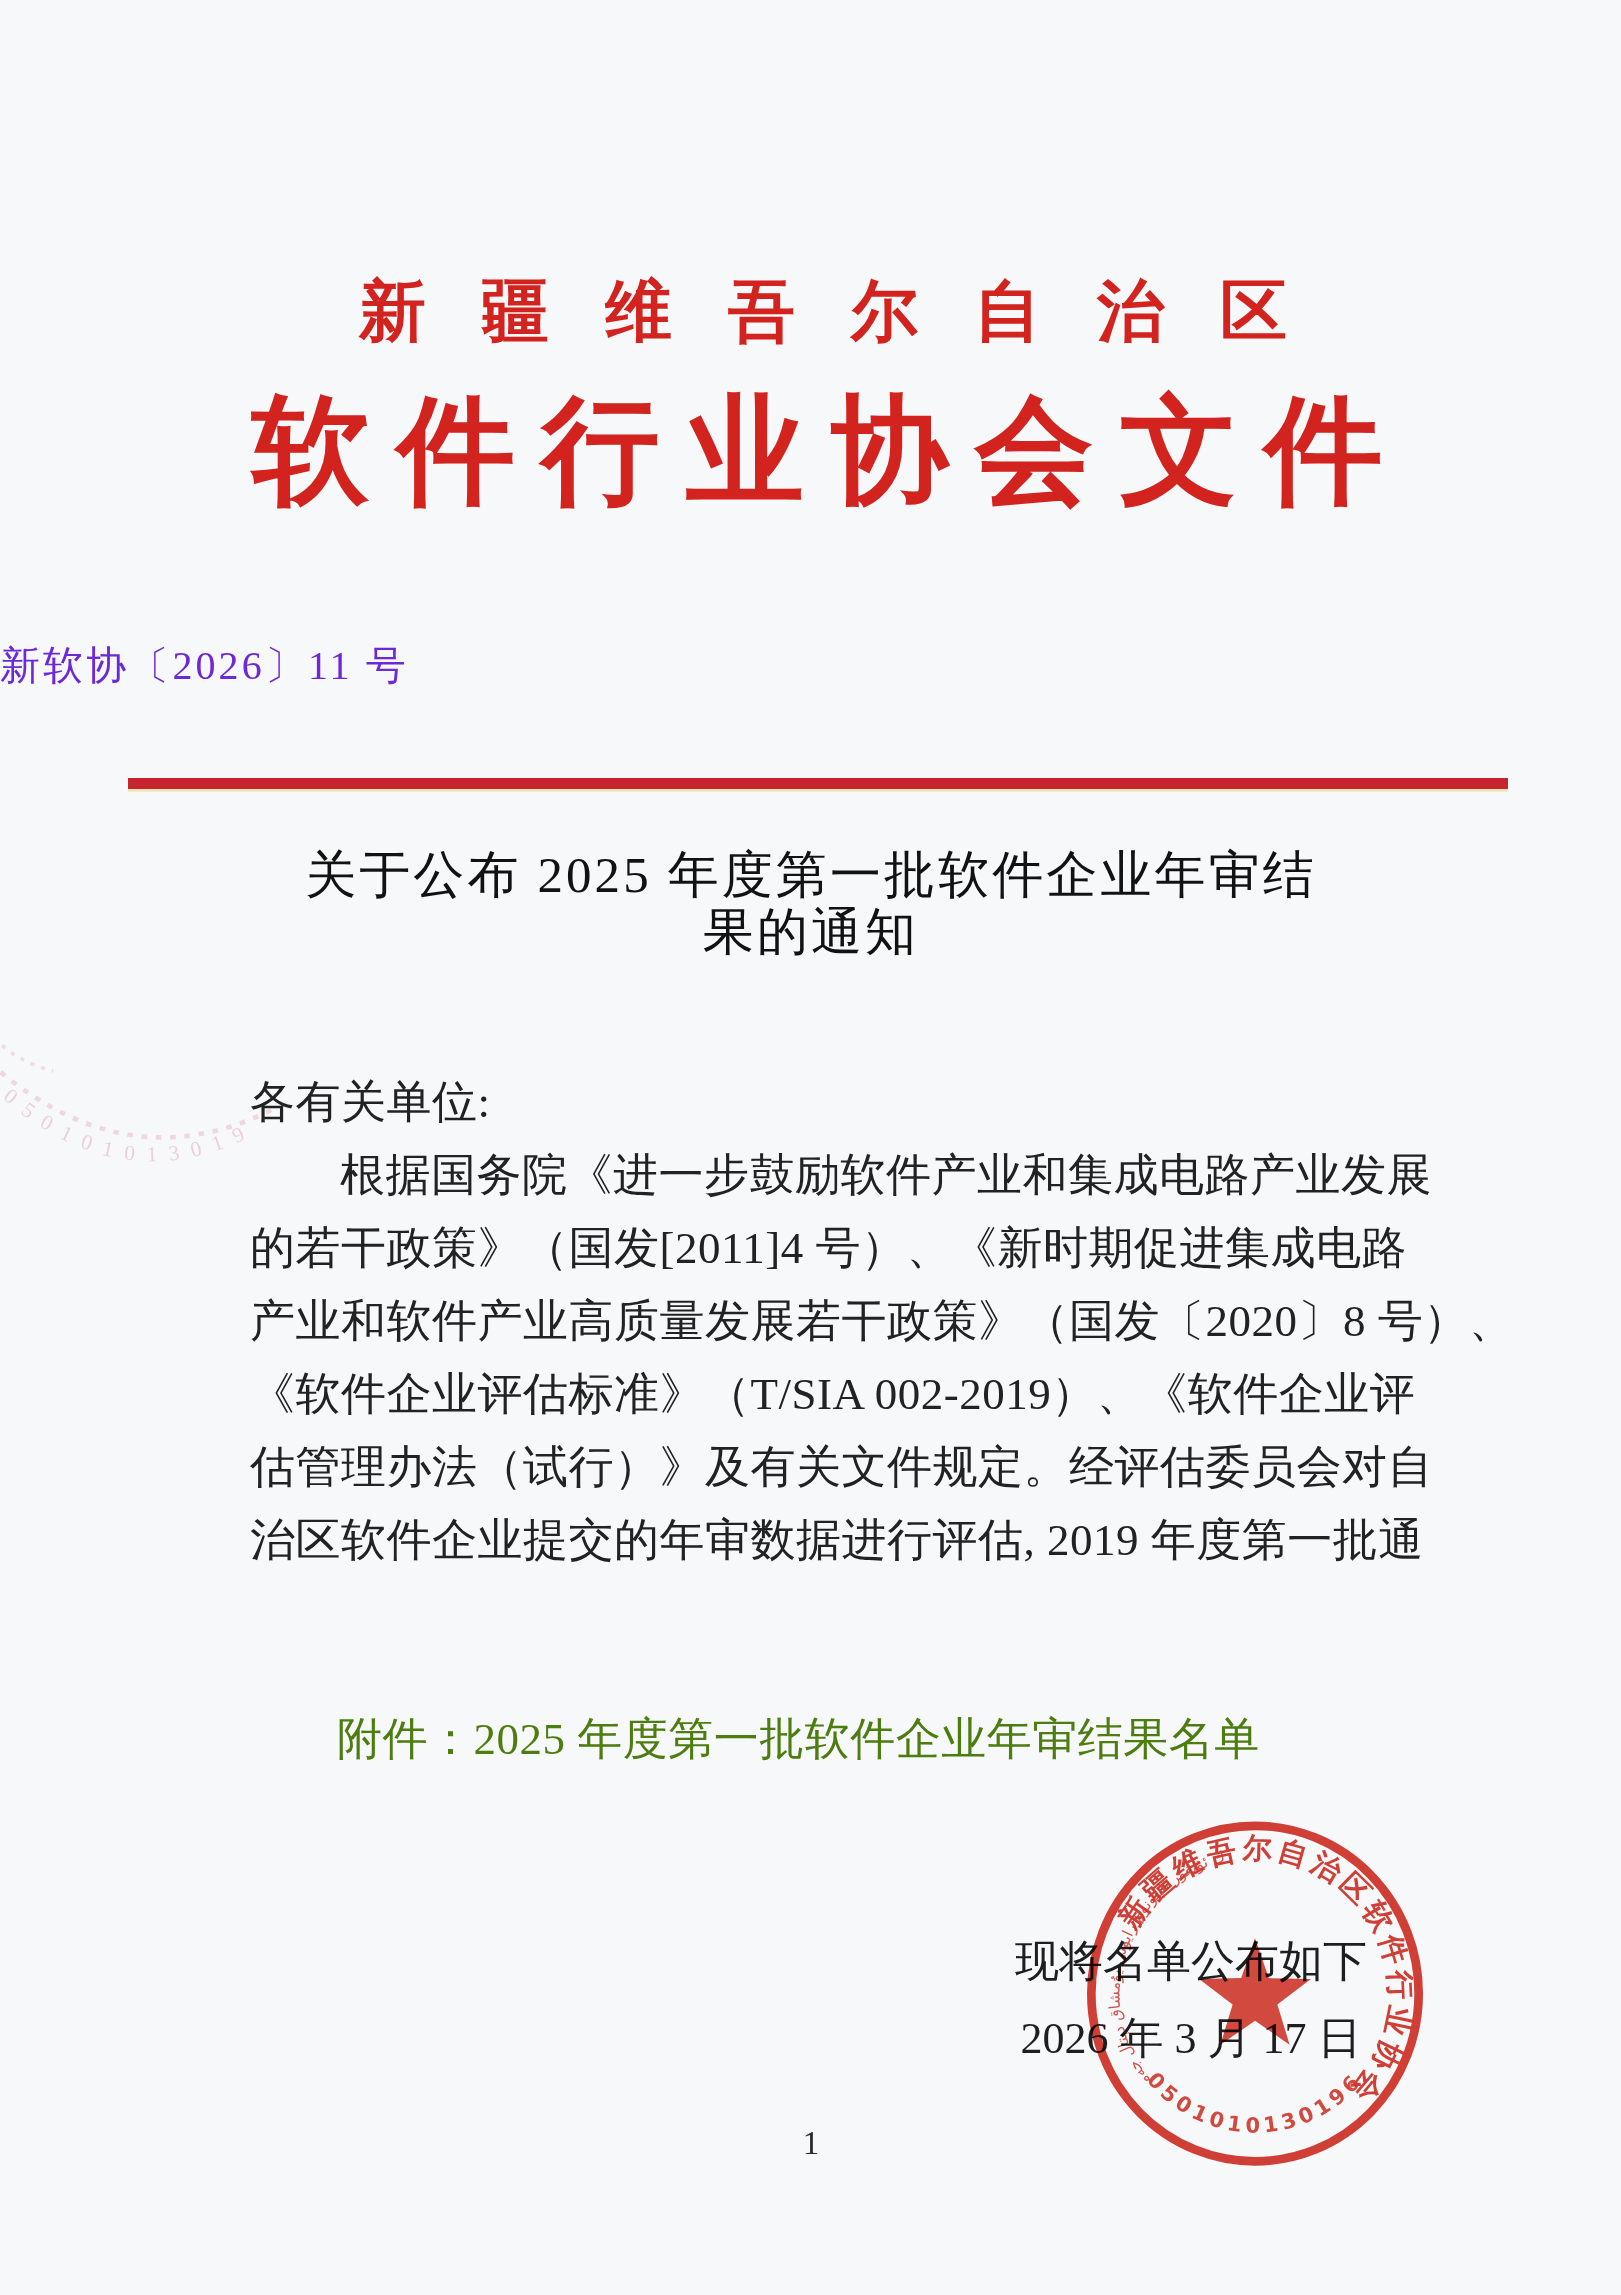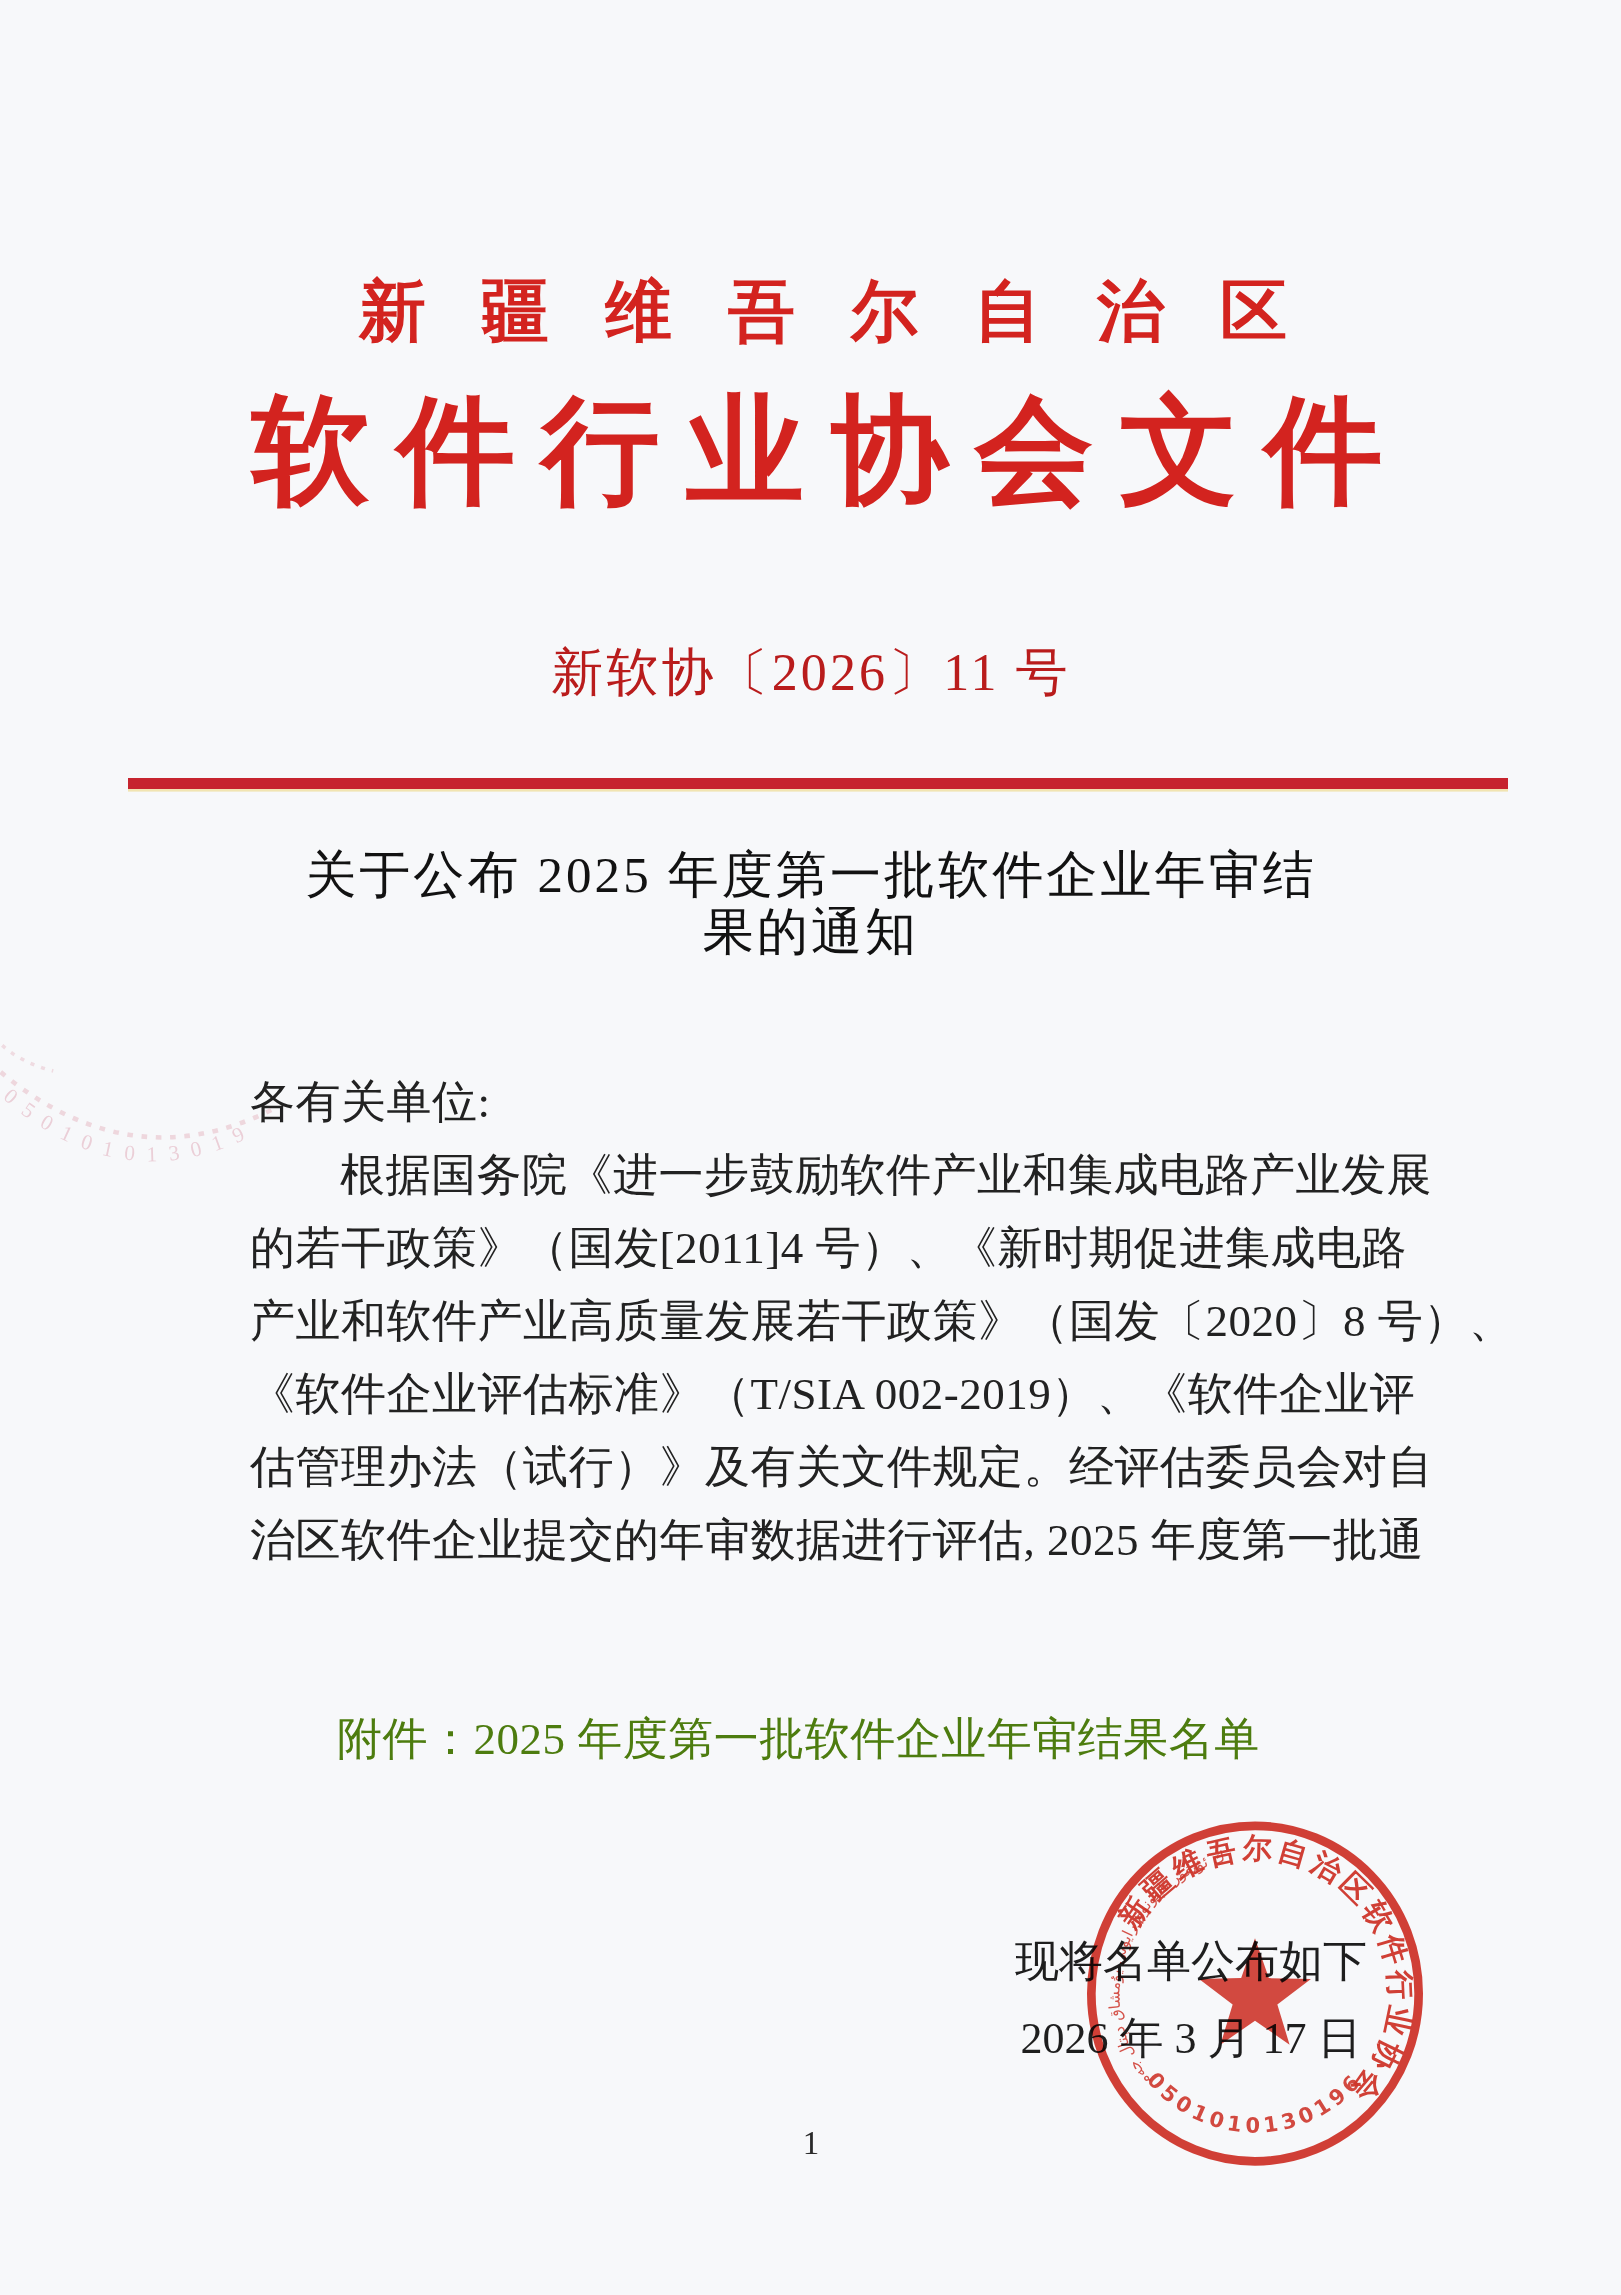--- a/index.html
+++ b/index.html
@@ -27,22 +27,21 @@
   .org-line2{
     position:absolute;top:372px;left:0;width:100%;
     text-align:center;
     font-size:118px;font-weight:900;
     letter-spacing:26.6px;padding-left:39px;box-sizing:border-box;
     color:#d3231f;
     white-space:nowrap;
   }
   .doc-number{
     position:absolute;top:638px;left:0;width:100%;
-    text-align:center;
-    font-size:52px;color:#b91c1c;
+    font-size:40px;color:#6d28d9;
     letter-spacing:3.1px;
     white-space:nowrap;
   }
   .red-rule{
     position:absolute;top:778px;left:128px;
     width:1380px;height:10.7px;
     background:#c6242e;
     box-shadow:0 2.6px 0 rgba(233,205,92,.45);
   }
   
@@ -114,21 +113,21 @@
     <div>果的通知</div>
   </div>
 
   <div class="body-block">
     <div class="body-line">各有关单位:</div>
     <div class="body-line indent">根据国务院《进一步鼓励软件产业和集成电路产业发展</div>
     <div class="body-line">的若干政策》（国发[2011]4 号）、《新时期促进集成电路</div>
     <div class="body-line">产业和软件产业高质量发展若干政策》（国发〔2020〕8 号）、</div>
     <div class="body-line">《软件企业评估标准》（T/SIA 002-2019）、《软件企业评</div>
     <div class="body-line">估管理办法（试行）》及有关文件规定。经评估委员会对自</div>
-    <div class="body-line">治区软件企业提交的年审数据进行评估, 2025 年度第一批通</div>
+    <div class="body-line">治区软件企业提交的年审数据进行评估, 2019 年度第一批通</div>
   </div>
 
   <div class="attachment-line">附件：2025 年度第一批软件企业年审结果名单</div>
 
   <div class="signature-block">
     <div>现将名单公布如下</div>
     <div>2026 年 3 月 17 日</div>
   </div>
 
   <svg class="ghost-stamp" viewBox="0 0 580 340" xmlns="http://www.w3.org/2000/svg">

